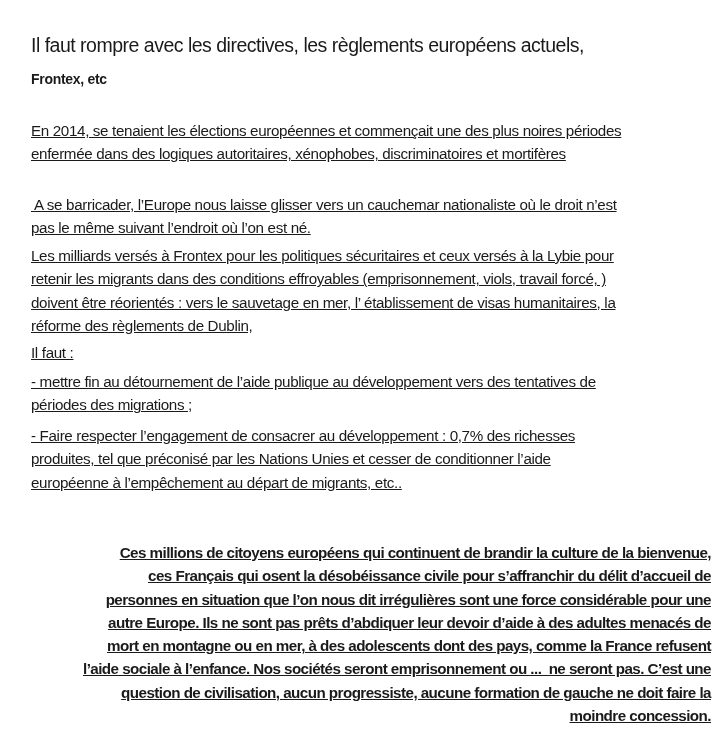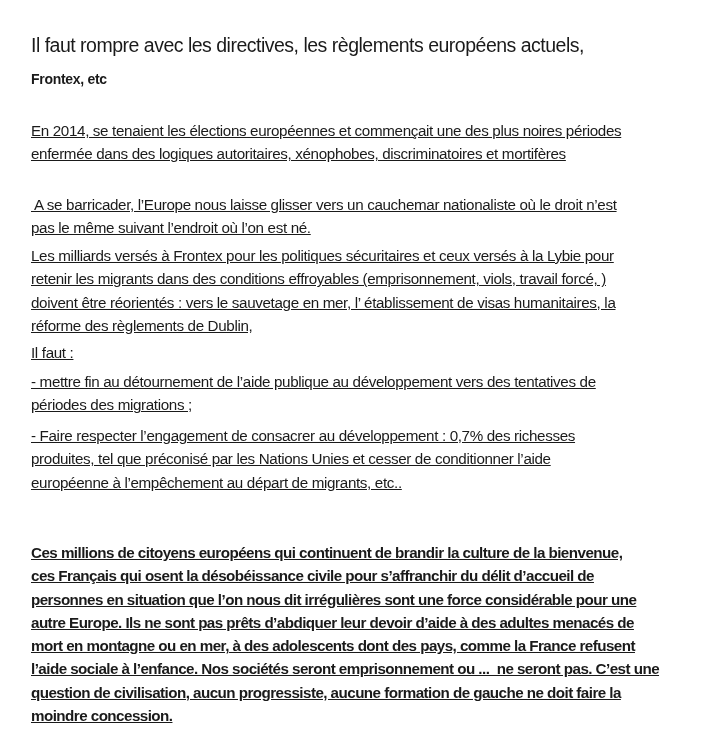--- a/index.html
+++ b/index.html
@@ -92,21 +92,21 @@
     <span class="line">- mettre fin au détournement de l’aide publique au développement vers des tentatives de</span>
     <span class="line">périodes des migrations ;</span>
   </p>
 
   <p class="para" style="top:424px;">
     <span class="line">- Faire respecter l’engagement de consacrer au développement : 0,7% des richesses</span>
     <span class="line">produites, tel que préconisé par les Nations Unies et cesser de conditionner l’aide</span>
     <span class="line">européenne à l’empêchement au départ de migrants, etc..</span>
   </p>
 
-  <p class="para bold" style="top:541px;">
+  <p class="para bold" style="top:541px;text-align:right;">
     <span class="line">Ces millions de citoyens européens qui continuent de brandir la culture de la bienvenue,</span>
     <span class="line">ces Français qui osent la désobéissance civile pour s’affranchir du délit d’accueil de</span>
     <span class="line">personnes en situation que l’on nous dit irrégulières sont une force considérable pour une</span>
     <span class="line">autre Europe. Ils ne sont pas prêts d’abdiquer leur devoir d’aide à des adultes menacés de</span>
     <span class="line">mort en montagne ou en mer, à des adolescents dont des pays, comme la France refusent</span>
     <span class="line" style="white-space:pre;">l’aide sociale à l’enfance. Nos sociétés seront emprisonnement ou ...  ne seront pas. C’est une</span>
     <span class="line">question de civilisation, aucun progressiste, aucune formation de gauche ne doit faire la</span>
     <span class="line">moindre concession.</span>
   </p>
 </div>

